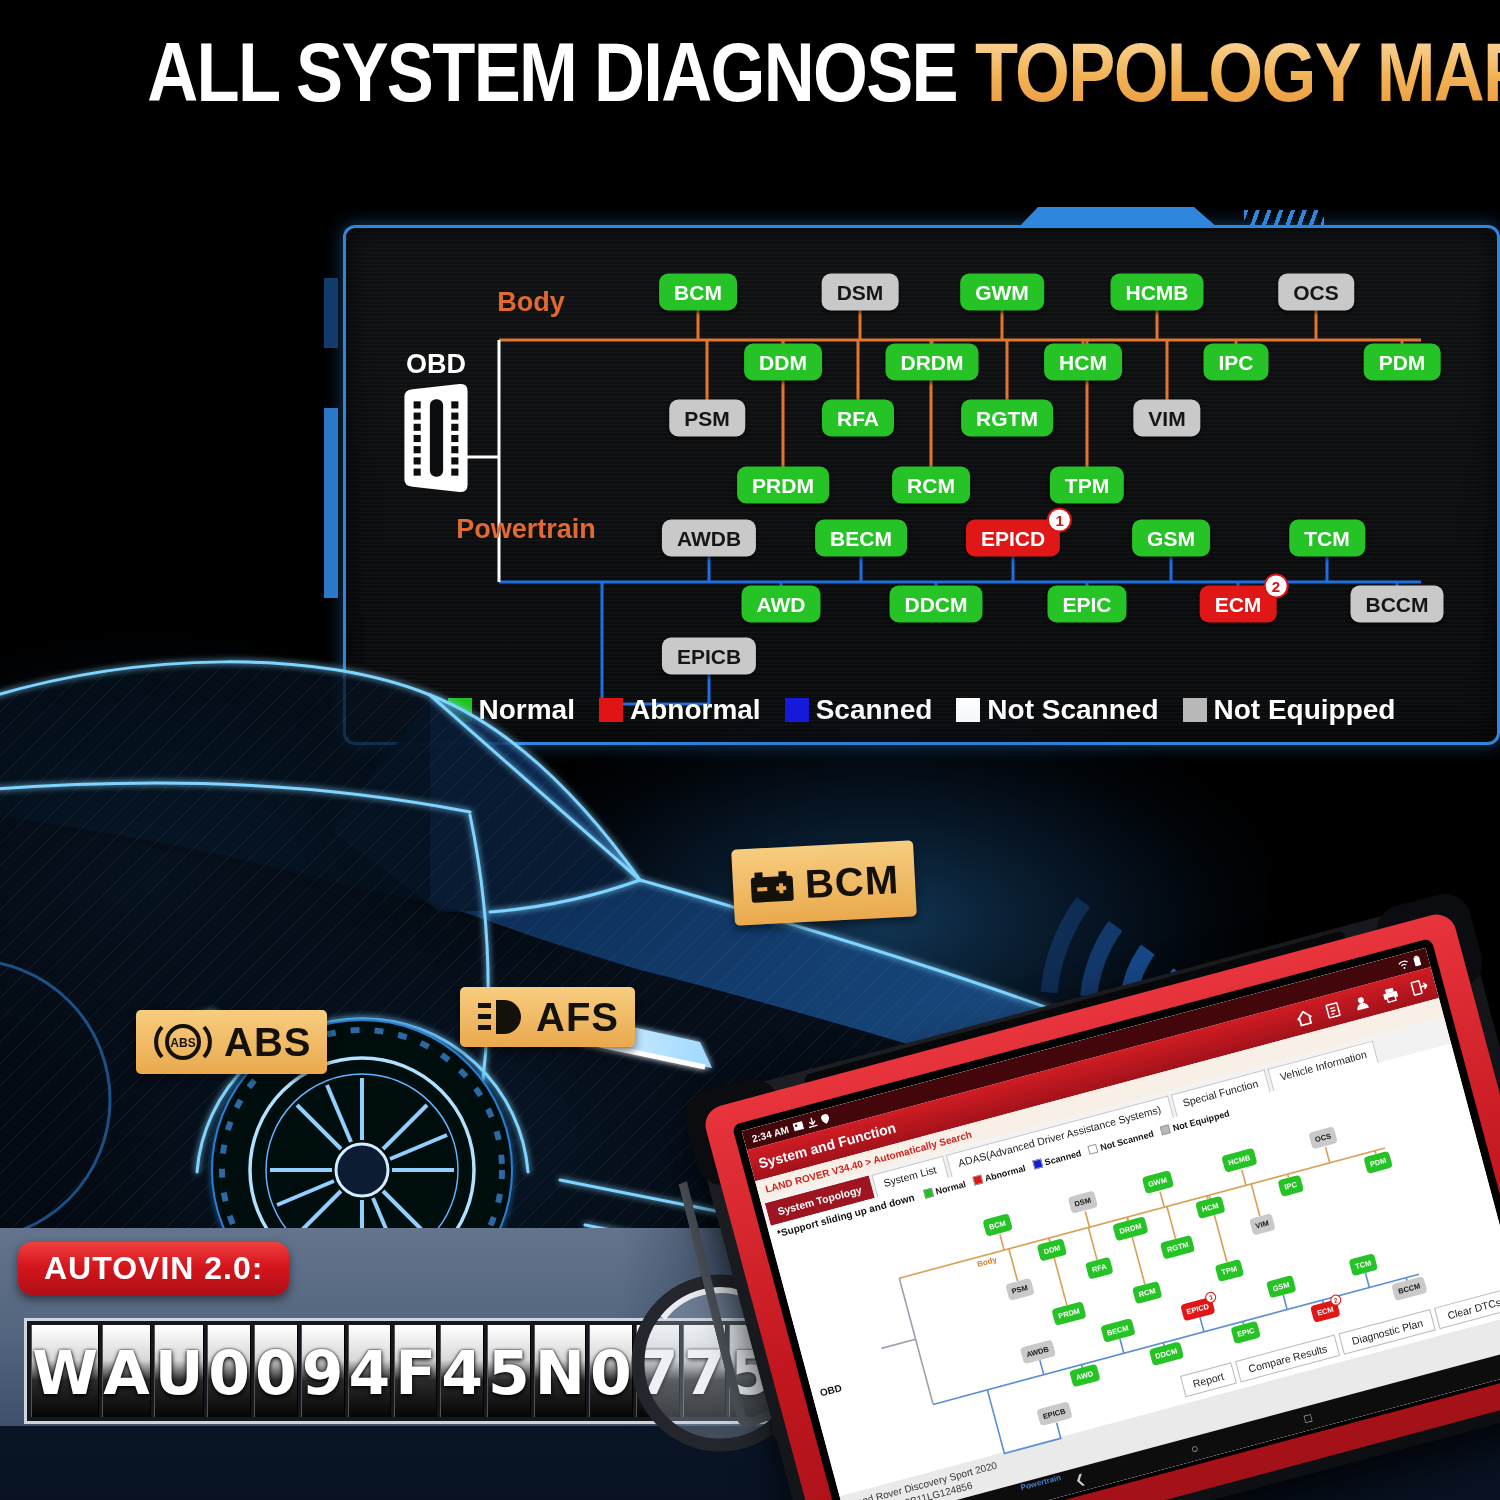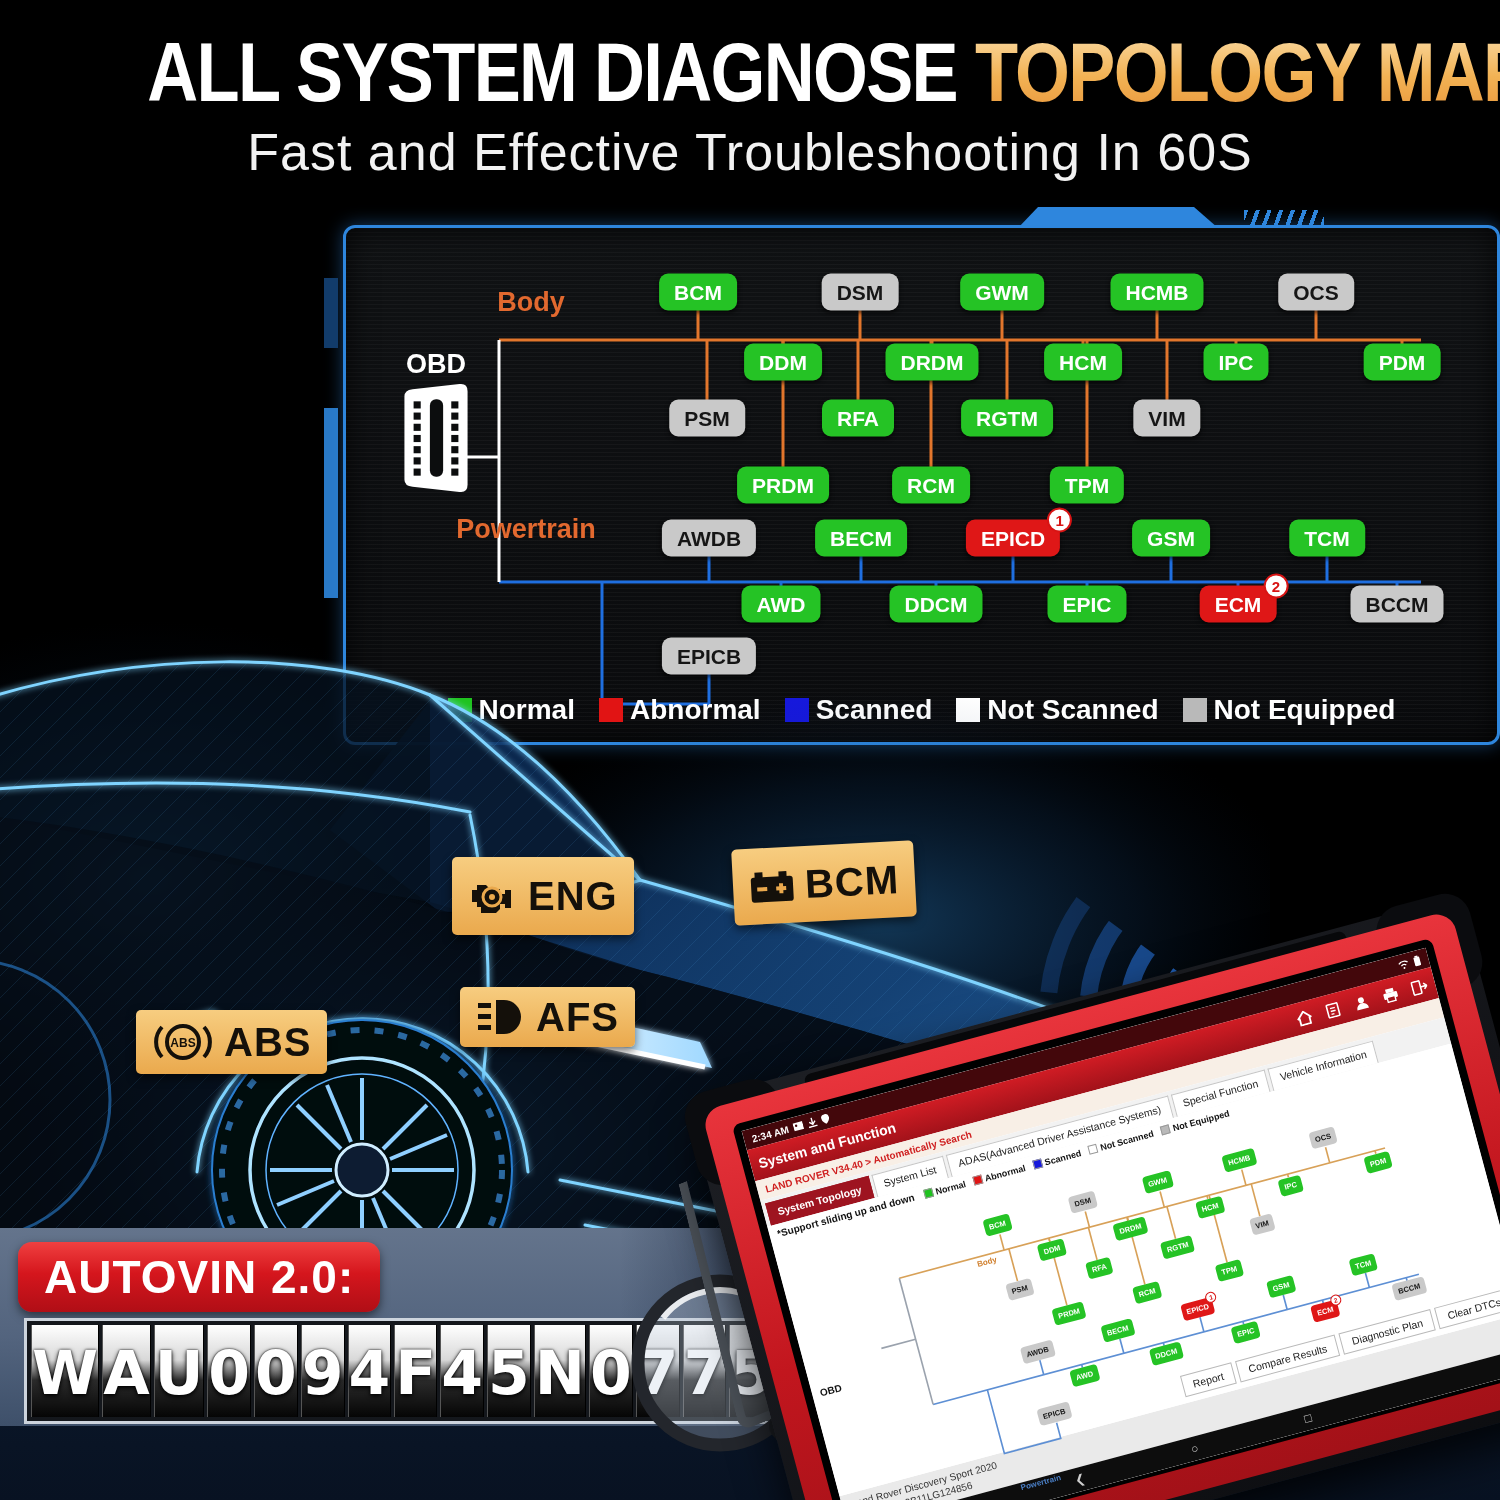--- a/index.html
+++ b/index.html
@@ -61,21 +61,21 @@
 
   
   .bottom-band{position:absolute;left:0;top:1228px;width:1500px;height:272px;z-index:5;
       background:linear-gradient(180deg,#0f1f3a 0%,#0a1628 60%,#081222 100%);}
   .glass-panel{position:absolute;left:0;top:0;width:880px;height:198px;
       background:linear-gradient(180deg,#64748c 0%,#53647e 55%,#3e506a 100%);}
   .glass-fade{position:absolute;left:620px;top:0;width:260px;height:198px;
       background:linear-gradient(90deg,rgba(20,32,56,0) 0%,rgba(16,28,50,.85) 100%);}
   .autovin-badge{position:absolute;left:18px;top:14px;padding:8px 26px;border-radius:14px;
       background:linear-gradient(180deg,#f04040 0%,#d5161d 45%,#b00e16 100%);
-      color:#fff;font-size:46px;font-weight:bold;letter-spacing:1px;
+      color:#fff;font-size:32px;font-weight:bold;letter-spacing:1px;
       box-shadow:0 4px 10px rgba(0,0,0,.5);z-index:6;}
   .vin-strip{position:absolute;left:24px;top:90px;width:810px;height:106px;z-index:6;
       background:#14171c;border:3px solid #cdd4dd;display:flex;gap:3px;padding:4px;}
   .vin-cell{flex:1;position:relative;text-align:center;
       background:linear-gradient(180deg,#ffffff 0%,#d8d8d8 38%,#2b2b2b 60%,#050505 100%);
       border-left:1px solid #555;border-right:1px solid #000;}
   .vin-cell span{font-family:"DejaVu Sans",sans-serif;font-size:60px;font-weight:bold;color:#fff;
       line-height:96px;text-shadow:0 2px 5px #000,0 0 2px #000;}
   .magnifier{position:absolute;left:615px;top:40px;width:280px;height:235px;z-index:7;}
 
@@ -130,21 +130,20 @@
   .t-nav{height:24px;background:#0d0d0d;display:flex;align-items:center;justify-content:center;gap:110px;}
   .t-nav span{color:#cfcfcf;font-size:12px;line-height:1;}
 </style>
 </head>
 <body>
 
 <div class="stage">
 
   <div class="title-wrap">
     <div class="title-line"><span class="title-white">ALL SYSTEM DIAGNOSE </span><span class="title-orange">TOPOLOGY MAPPING</span></div>
-    <div class="subtitle">Fast and Effective Troubleshooting In 60S</div>
   </div>
 
   <div class="topo-panel">
     <div class="panel-tab"></div>
     <div class="panel-stripes"></div>
     <div class="panel-accent-a"></div>
     <div class="panel-accent-b"></div>
 
     <div class="topo-host" id="bigTopo">
         <svg viewBox="0 0 1100 500" preserveAspectRatio="none" class="tsvg">
@@ -364,28 +363,20 @@
       <rect x="6" y="4" width="8" height="6" fill="#14100a"></rect>
         <rect x="30" y="4" width="8" height="6" fill="#14100a"></rect>
       <rect x="2" y="9" width="42" height="25" rx="3" fill="#14100a"></rect>
       <rect x="8" y="19" width="10" height="4" fill="#eaa94d"></rect>
       <rect x="27" y="19" width="10" height="4" fill="#eaa94d"></rect>
         <rect x="30" y="16" width="4" height="10" fill="#eaa94d"></rect>
     </svg>
     <span class="blabel">BCM</span>
   </div>
 
-  <div class="car-badge" style="left:452px;top:857px;height:78px;">
-    <svg width="50" height="40" viewBox="0 0 50 40">
-      <path d="M4 14 h5 v-5 h9 l4 4 h10 v5 h5 v-4 h6 v18 h-6 v-4 h-5 v5 l-4 4 H13 v-6 H9 v-5 H4 Z" fill="#14100a"></path>
-      <circle cx="24" cy="21" r="9" fill="#14100a" stroke="#eaa94d" stroke-width="3"></circle>
-      <circle cx="24" cy="21" r="3" fill="#eaa94d"></circle>
-    </svg>
-    <span class="blabel">ENG</span>
-  </div>
 
   <div class="car-badge" style="left:460px;top:987px;height:60px;">
     <svg width="50" height="42" viewBox="0 0 50 42">
       <path d="M28 4 a17 17 0 0 1 0 34 h-8 V4 Z" fill="#14100a"></path>
       <rect x="2" y="7" width="13" height="5" fill="#14100a"></rect>
       <rect x="2" y="18" width="13" height="5" fill="#14100a"></rect>
       <rect x="2" y="29" width="13" height="5" fill="#14100a"></rect>
     </svg>
     <span class="blabel">AFS</span>
   </div>

